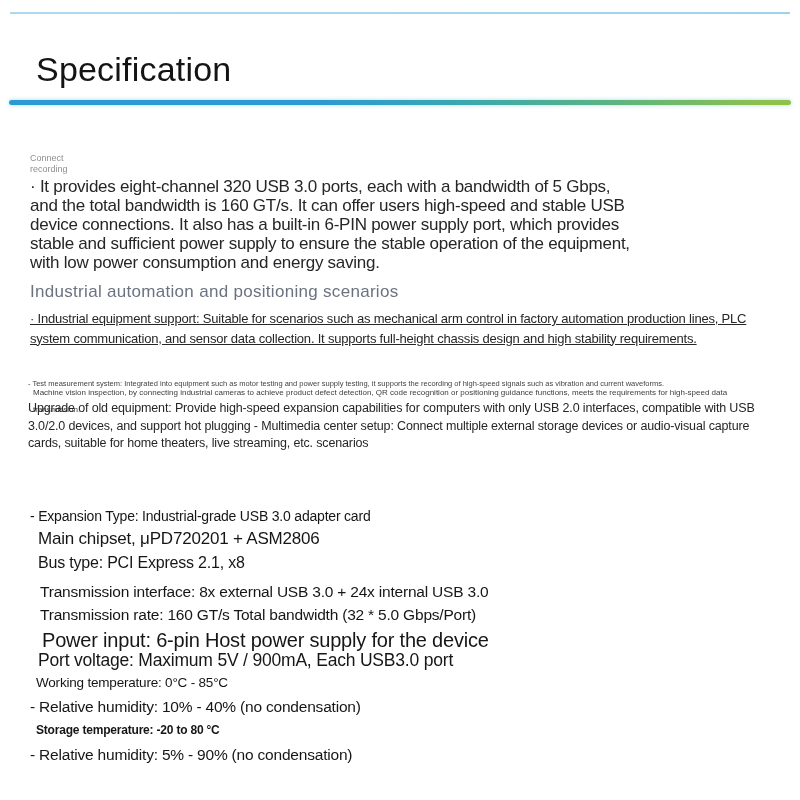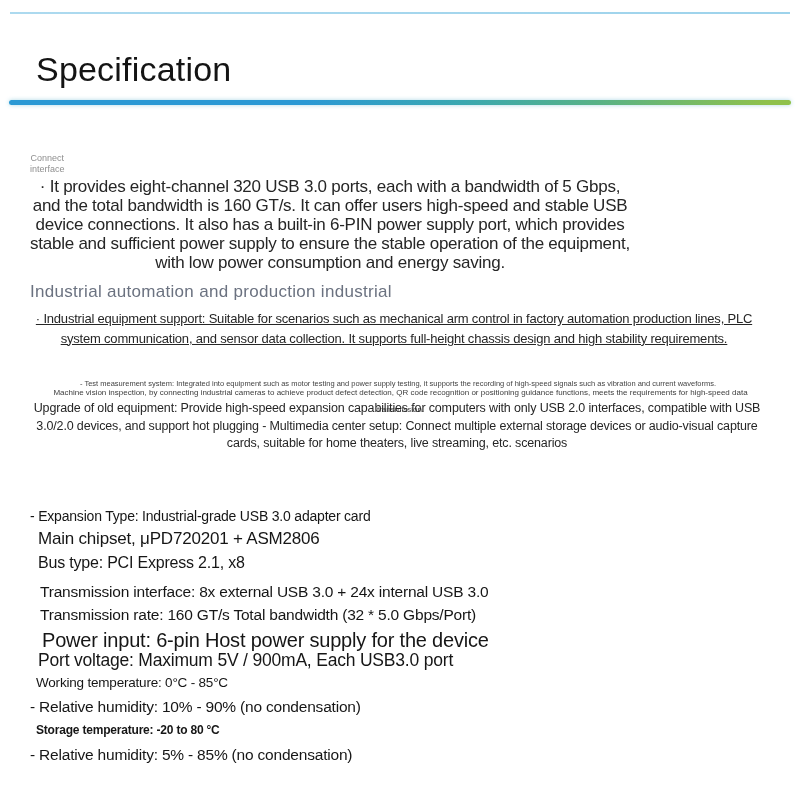--- a/index.html
+++ b/index.html
@@ -1,18 +1,18 @@
 <!DOCTYPE html>
 <html><head>
 <meta charset="utf-8">
 <style>
   * { margin: 0; padding: 0; box-sizing: border-box; }
   html, body { width: 800px; height: 800px; background: #ffffff; overflow: hidden; }
   body { font-family: "Liberation Sans", sans-serif; color: #222; position: relative; }
-  .abs { position: absolute; text-align: center; }
+  .abs { position: absolute; }
 
   .top-line {
     left: 10px; top: 12px; width: 780px; height: 2px;
     background: linear-gradient(90deg, #9ed3ec 0%, #8ccbe8 100%);
     opacity: .85;
   }
   .page-title {
     left: 36px; top: 50px;
     font-size: 34px; font-weight: 400; color: #141414; letter-spacing: 0.2px;
   }
@@ -66,40 +66,40 @@
 <body>
 
 <div class="abs top-line"></div>
 
 <h1 class="abs page-title">Specification</h1>
 
 <div class="abs gradient-rule"></div>
 
 <div class="abs pf-label">
   <div>Connect</div>
-  <div>interface</div>
+  <div>recording</div>
 </div>
 
 <p class="abs pf-para">· It provides eight-channel 320 USB 3.0 ports, each with a bandwidth of 5 Gbps, and the total bandwidth is 160 GT/s. It can offer users high-speed and stable USB device connections. It also has a built-in 6-PIN power supply port, which provides stable and sufficient power supply to ensure the stable operation of the equipment, with low power consumption and energy saving.</p>
 
-<h2 class="abs section-heading">Industrial automation and production industrial</h2>
+<h2 class="abs section-heading">Industrial automation and positioning scenarios</h2>
 
 <p class="abs ind-para">· Industrial equipment support: Suitable for scenarios such as mechanical arm control in factory automation production lines, PLC system communication, and sensor data collection. It supports full-height chassis design and high stability requirements.</p>
 
 <p class="abs note-mv">Machine vision inspection, by connecting industrial cameras to achieve product defect detection, QR code recognition or positioning guidance functions, meets the requirements for high-speed data transmission.</p>
 
 <p class="abs note-tm">- Test measurement system: Integrated into equipment such as motor testing and power supply testing, it supports the recording of high-speed signals such as vibration and current waveforms.</p>
 
 <p class="abs upgrade-para">Upgrade of old equipment: Provide high-speed expansion capabilities for computers with only USB 2.0 interfaces, compatible with USB 3.0/2.0 devices, and support hot plugging - Multimedia center setup: Connect multiple external storage devices or audio-visual capture cards, suitable for home theaters, live streaming, etc. scenarios</p>
 
 <div>
   <div class="abs spec r1">- Expansion Type: Industrial-grade USB 3.0 adapter card</div>
   <div class="abs spec r2">Main chipset, μPD720201 + ASM2806</div>
   <div class="abs spec r3">Bus type: PCI Express 2.1, x8</div>
   <div class="abs spec r4">Transmission interface: 8x external USB 3.0 + 24x internal USB 3.0</div>
   <div class="abs spec r5">Transmission rate: 160 GT/s Total bandwidth (32 * 5.0 Gbps/Port)</div>
   <div class="abs spec r6">Power input: 6-pin Host power supply for the device</div>
   <div class="abs spec r7">Port voltage: Maximum 5V / 900mA, Each USB3.0 port</div>
   <div class="abs spec r8">Working temperature: 0°C - 85°C</div>
-  <div class="abs spec r9">- Relative humidity: 10% - 90% (no condensation)</div>
+  <div class="abs spec r9">- Relative humidity: 10% - 40% (no condensation)</div>
   <div class="abs spec r10">Storage temperature: -20 to 80 °C</div>
-  <div class="abs spec r11">- Relative humidity: 5% - 85% (no condensation)</div>
+  <div class="abs spec r11">- Relative humidity: 5% - 90% (no condensation)</div>
 </div>
 
 </body></html>

